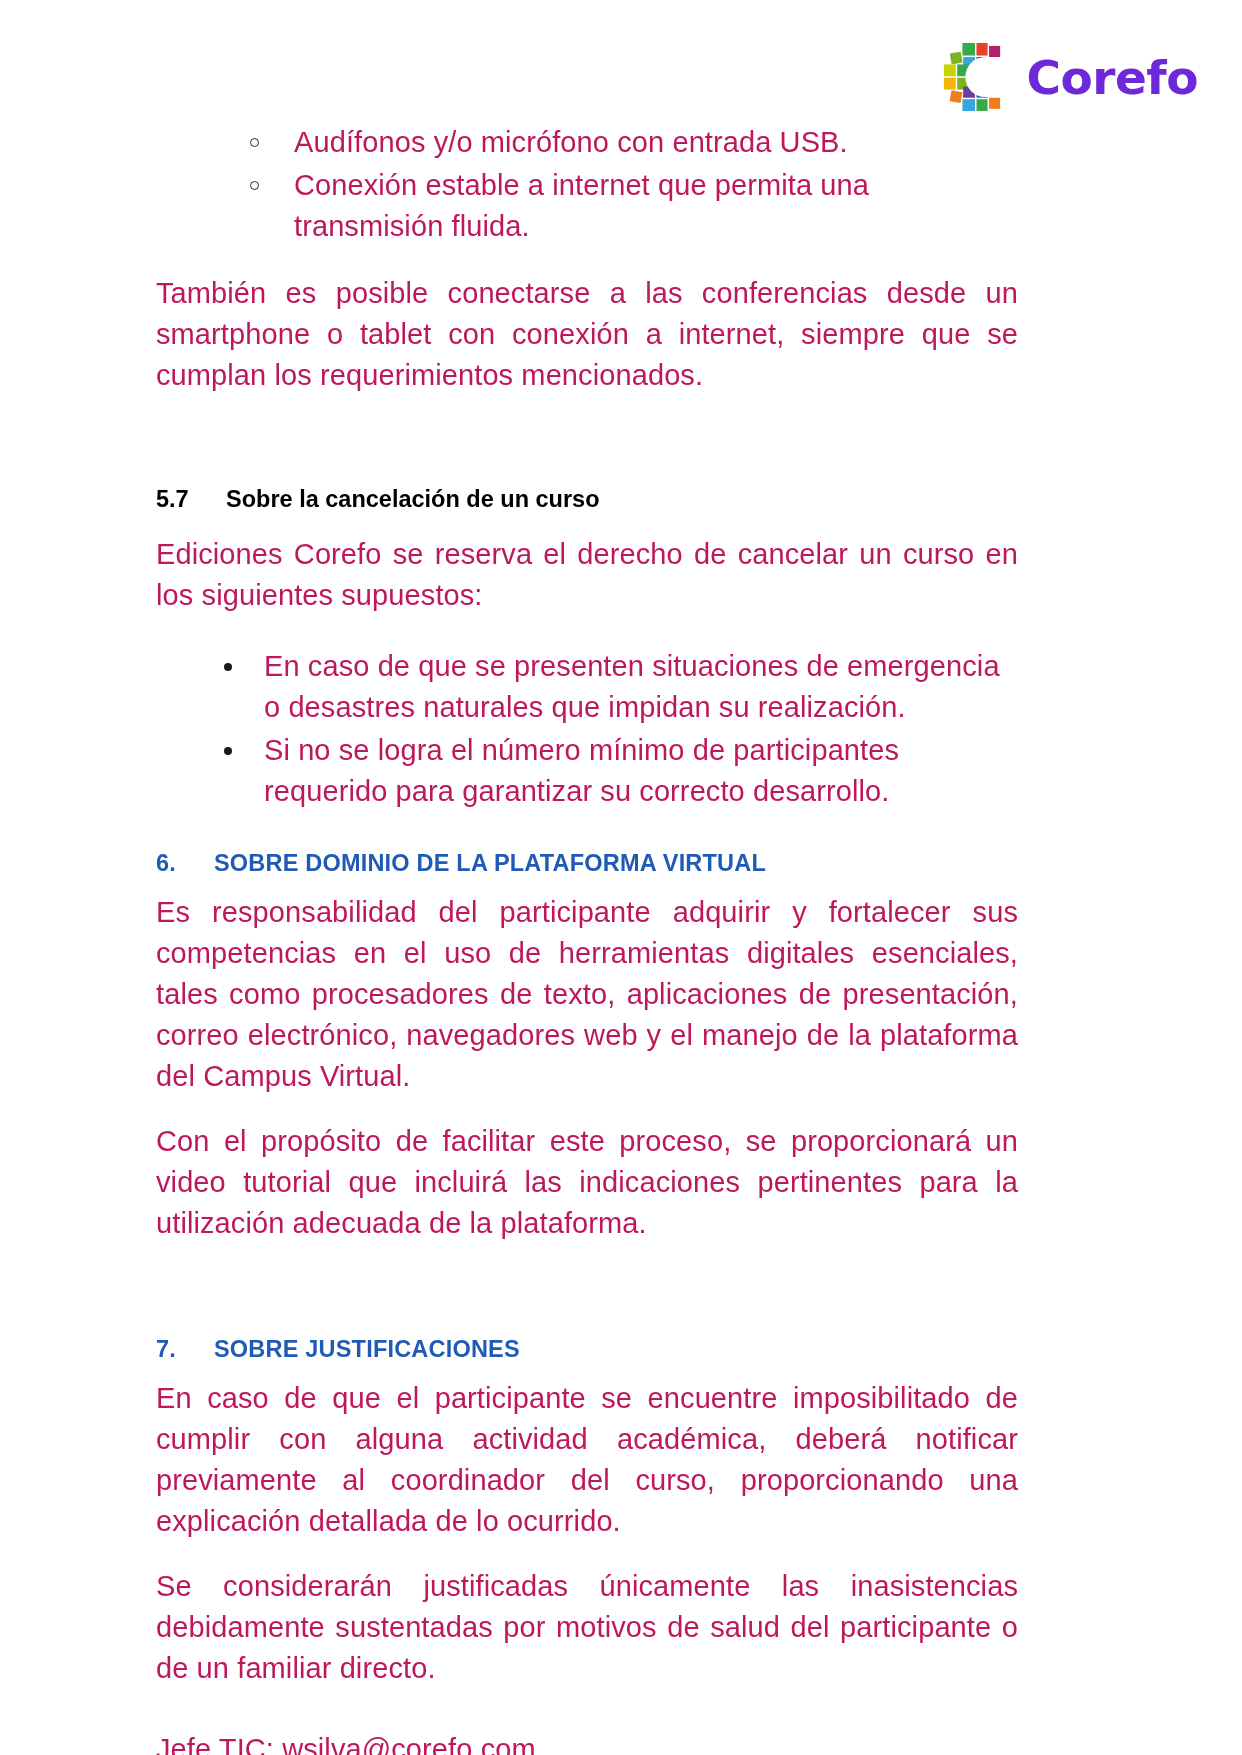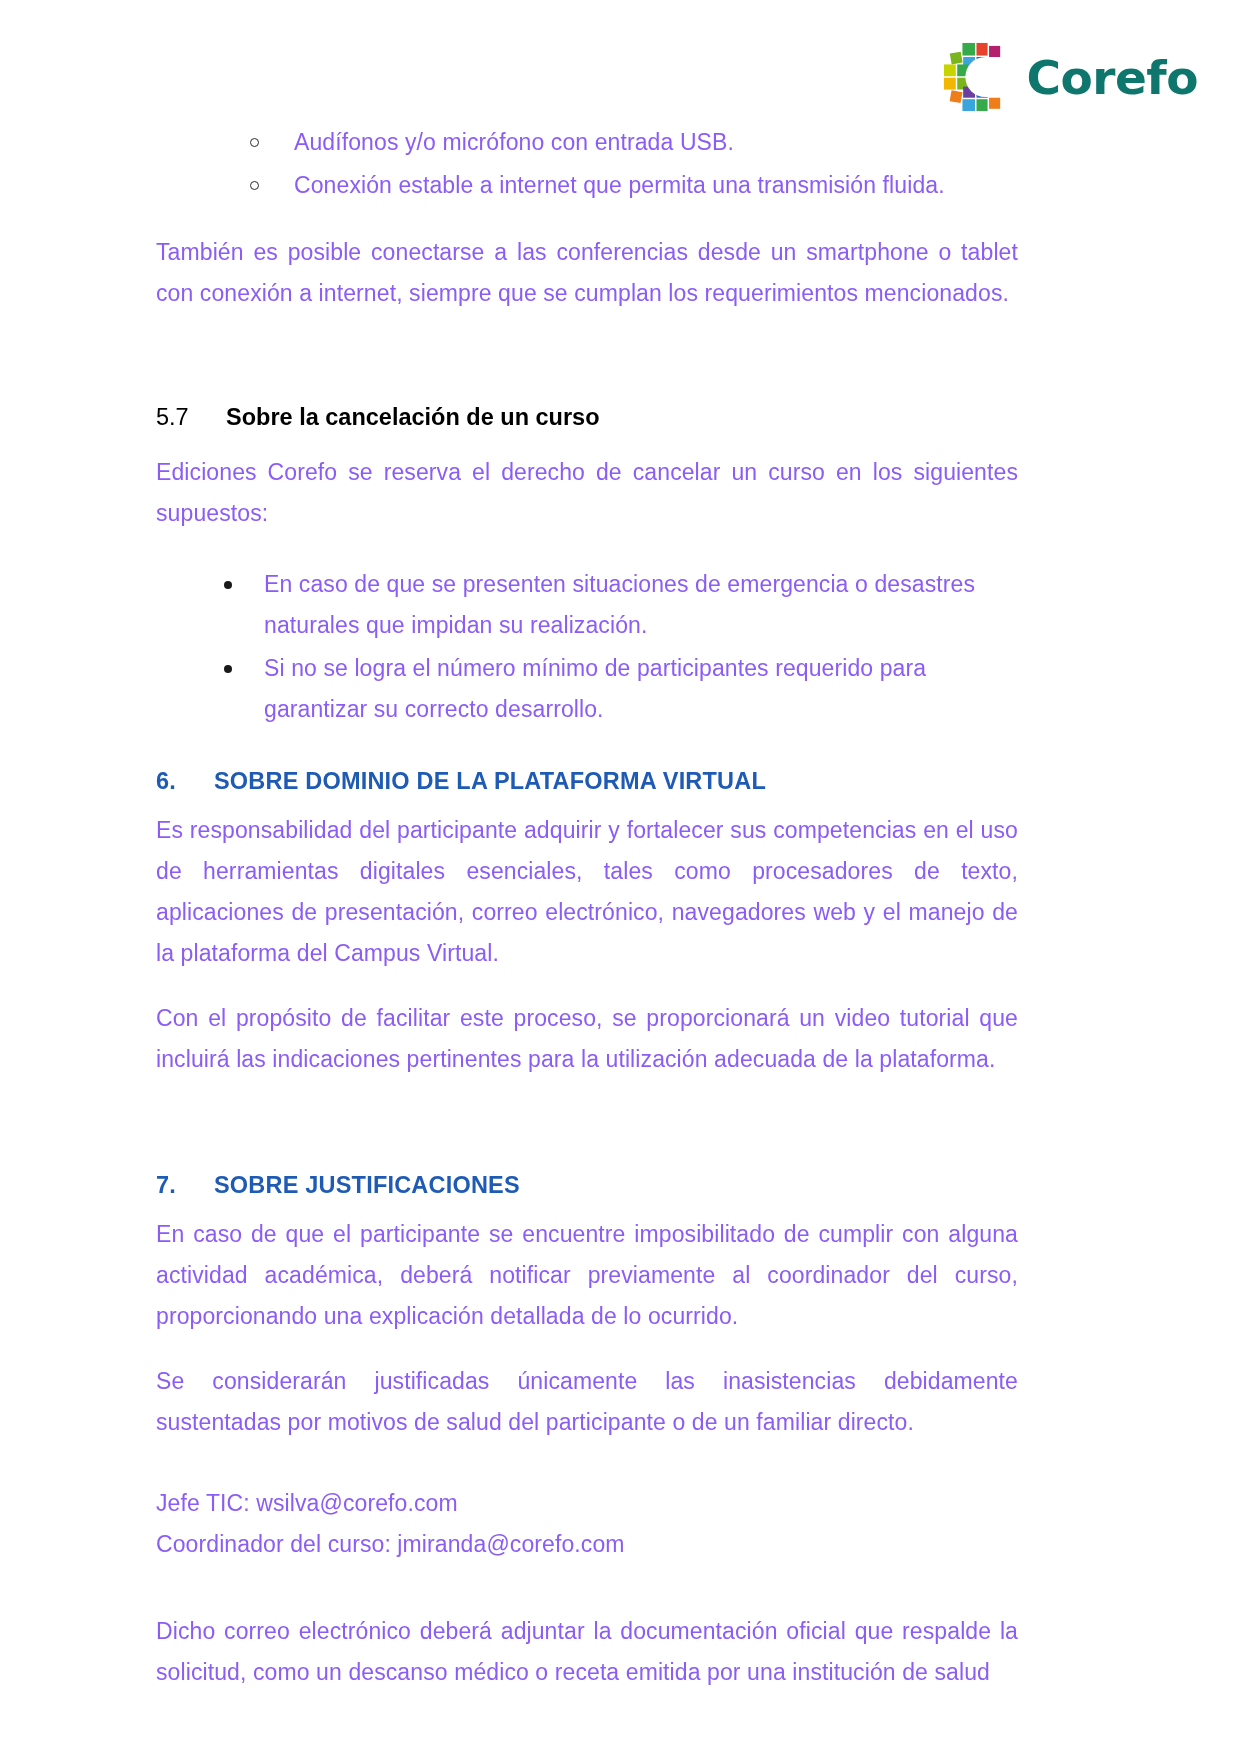--- a/index.html
+++ b/index.html
@@ -32,38 +32,38 @@
   .logo-mark {
     width: 74px;
     height: 74px;
     display: block;
   }
   .logo-text {
     font-family: "DejaVu Sans", sans-serif;
     font-size: 47px;
     font-weight: 700;
     letter-spacing: -0.5px;
-    color: #0f766e;
+    color: #6d28d9;
     line-height: 1;
     white-space: nowrap;
   }
 
   
   .content {
     position: absolute;
     left: 156px;
     top: 122px;
     width: 862px;
   }
 
   p, li, .line {
     font-family: "Liberation Sans", sans-serif;
-    font-size: 23px;
+    font-size: 29px;
     line-height: 41px;
-    color: #8b5cf6;
+    color: #be185d;
     margin: 0;
     letter-spacing: 0.1px;
   }
 
   p.just {
     text-align: justify;
     text-justify: inter-word;
   }
   p.left { text-align: left; }
 
@@ -127,21 +127,21 @@
     display: flex;
     align-items: baseline;
     font-weight: bold;
     color: #000000;
     font-size: 23.5px;
     line-height: 38px;
   }
   .h-sub .num {
     width: 70px;
     flex: 0 0 70px;
-    font-weight: normal;
+    font-weight: bold;
   }
   .h-sub .txt { font-weight: bold; margin-top: 28px; }
 
   .h-main {
     display: flex;
     align-items: baseline;
     color: #1f5bb5;
     font-weight: bold;
     font-size: 23.5px;
     line-height: 38px;

